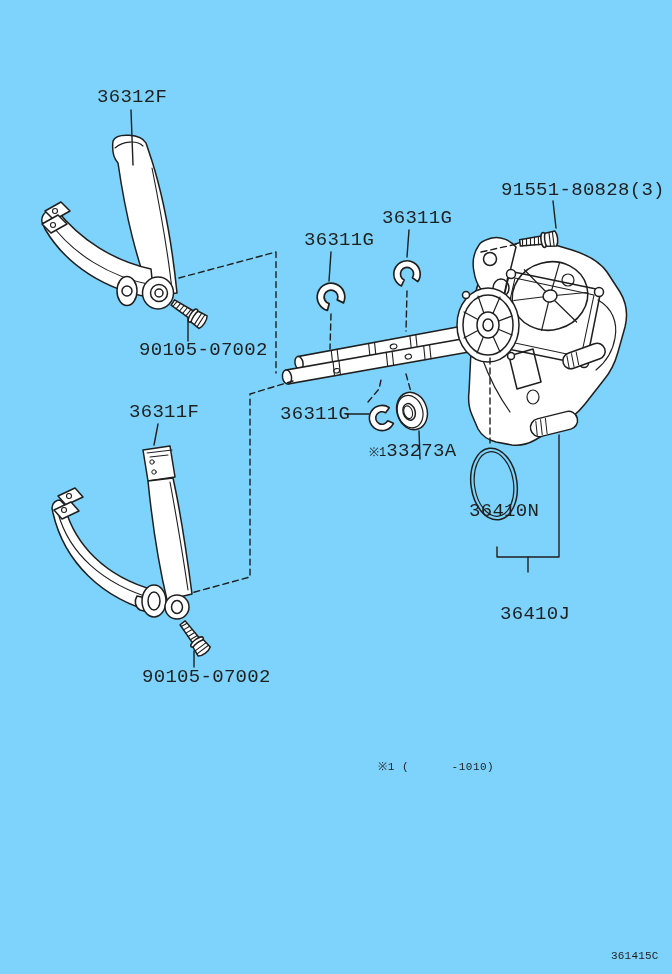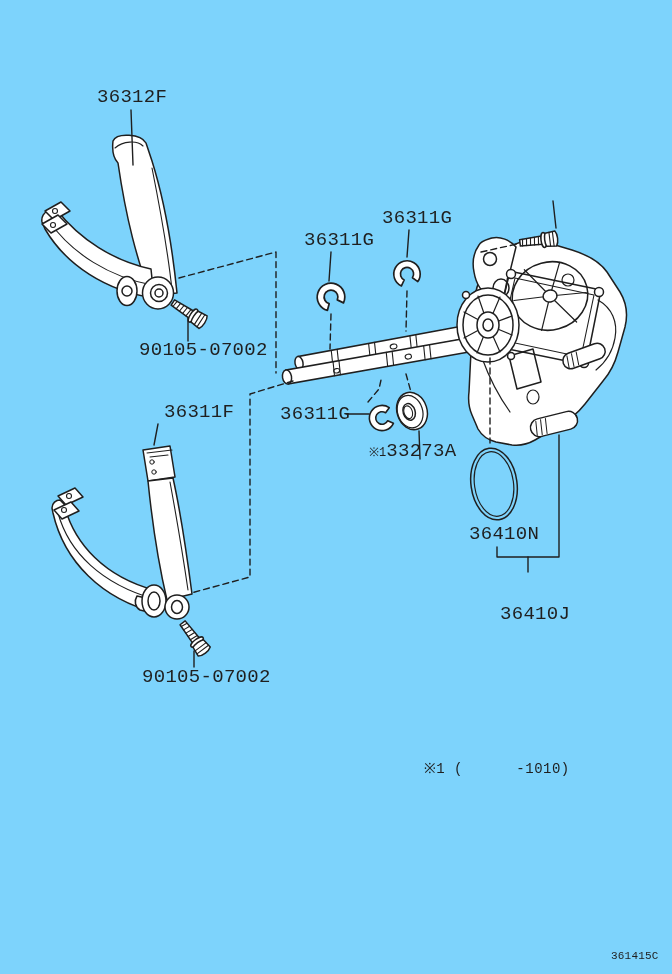--- a/index.html
+++ b/index.html
@@ -2,21 +2,21 @@
 <html><head>
 <meta charset="utf-8">
 <title>Parts Diagram</title>
 <style>
   html,body{margin:0;padding:0;background:#ffffff;}
   #stage{position:relative;width:672px;height:974px;background:#7dd3fc;overflow:hidden;
          font-family:Liberation Mono, monospace;color:#1f1f1f;}
   #art{position:absolute;left:0;top:0;}
   .lbl{position:absolute;font-size:19px;line-height:1.05;color:#1f1f1f;white-space:pre;letter-spacing:0.3px;}
   .lbl .ref{font-size:12px;letter-spacing:0;}
-  .small{font-size:14px;letter-spacing:0.5px;margin-left:46px;}
+  .small{font-size:11px;letter-spacing:0.5px;}
   .code{font-size:11px;letter-spacing:0.2px;}
 </style>
 </head>
 <body>
 
 <div id="stage">
 
   <svg id="art" width="672" height="974" viewBox="0 0 672 974" fill="none" stroke="#1f1f1f" stroke-width="1.5" stroke-linecap="round" stroke-linejoin="round">
 
     <defs>
@@ -179,24 +179,25 @@
       <path d="M346,414 L369,414"></path>
       <path d="M419,431 L420,459"></path>
       <path d="M188,318 L188,341"></path>
       <path d="M194,651 L194,667"></path>
       <path d="M497,547 L497,557 L559,557 L559,435"></path>
       <path d="M528,557 L528,572"></path>
     </g>
   </svg>
 
   <div class="lbl" style="left:97px;top:88px;">36312F</div>
+  <div class="lbl" style="left:501px;top:181px;">91551-80828(3)</div>
   <div class="lbl" style="left:304px;top:231px;">36311G</div>
   <div class="lbl" style="left:382px;top:209px;">36311G</div>
-  <div class="lbl" style="left:129px;top:403px;margin-left:35px;">36311F</div>
+  <div class="lbl" style="left:129px;top:403px;">36311F</div>
   <div class="lbl" style="left:280px;top:405px;">36311G</div>
   <div class="lbl" style="left:369px;top:442px;"><span class="ref">※1</span><span>33273A</span></div>
   <div class="lbl" style="left:139px;top:341px;">90105-07002</div>
   <div class="lbl" style="left:142px;top:668px;">90105-07002</div>
-  <div class="lbl" style="left:469px;top:525px;">36410N</div>
+  <div class="lbl" style="left:469px;top:502px;">36410N</div>
   <div class="lbl" style="left:500px;top:605px;">36410J</div>
   <div class="lbl small" style="left:378px;top:762px;">※1 (      -1010)</div>
   <div class="lbl code" style="left:611px;top:951px;">361415C</div>
 </div>
 
 </body></html>

